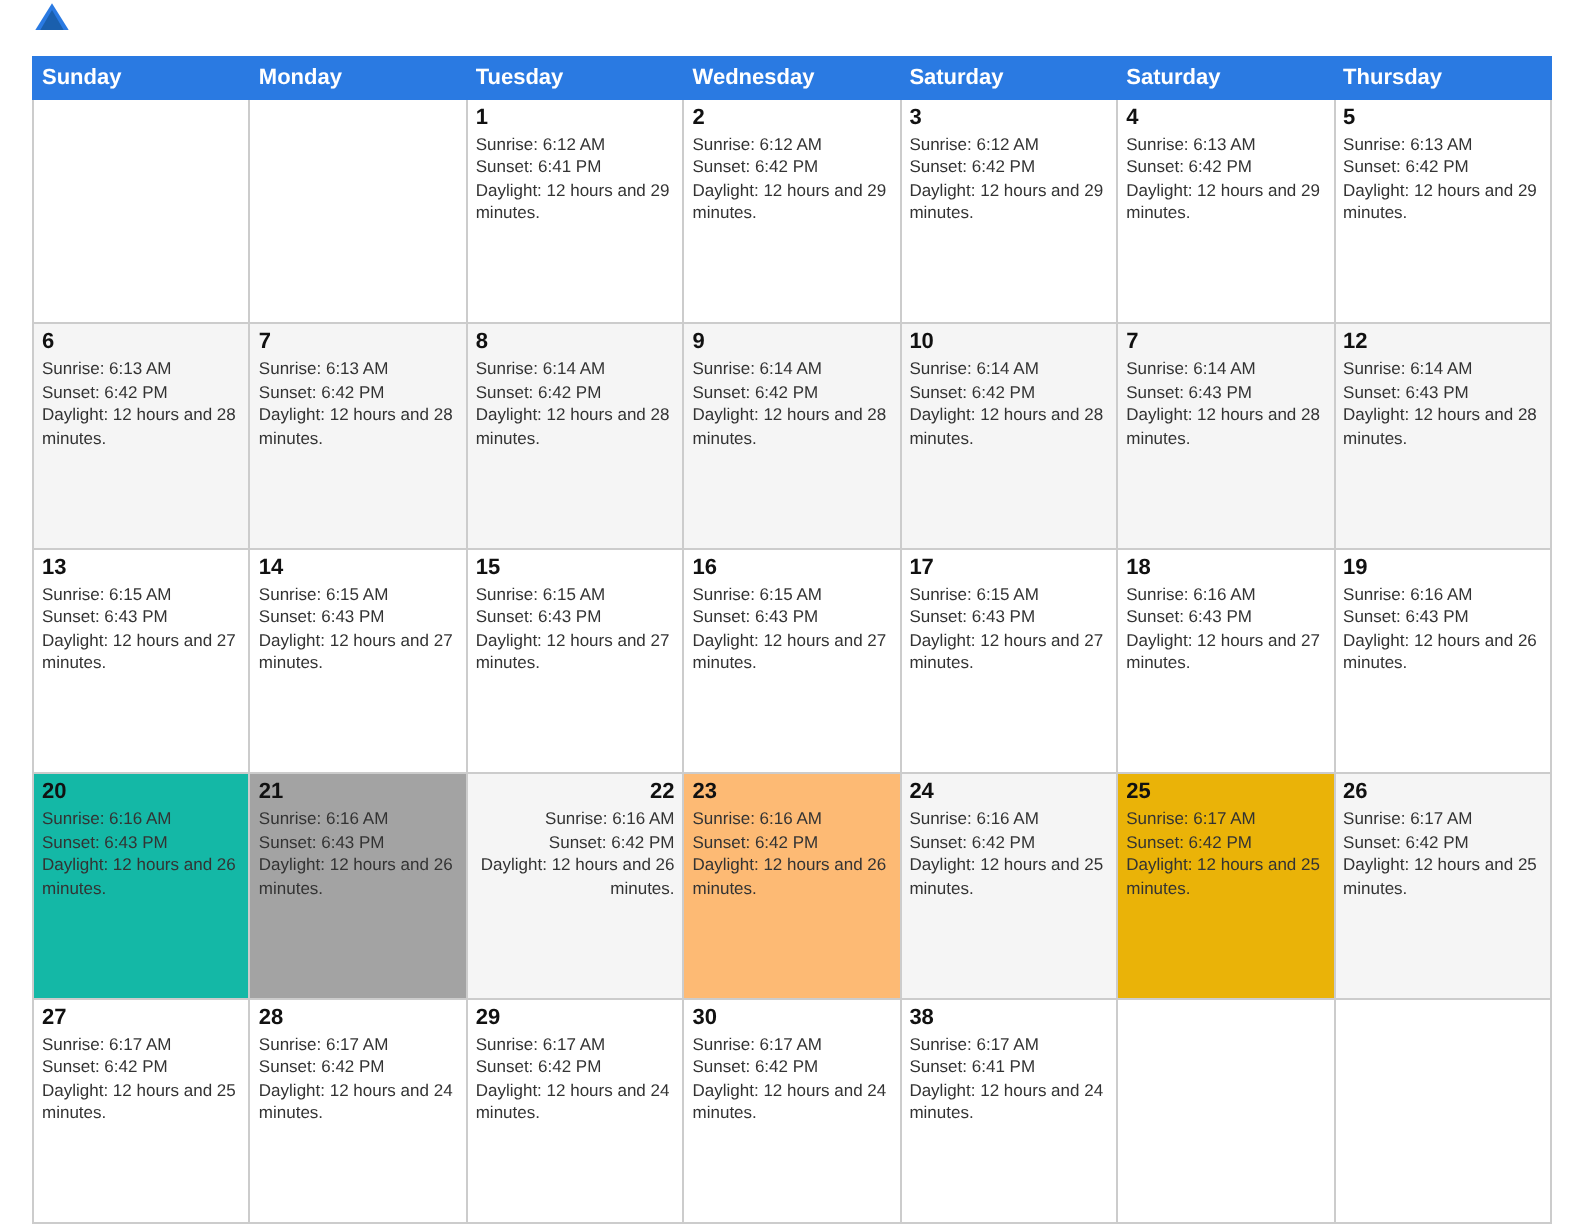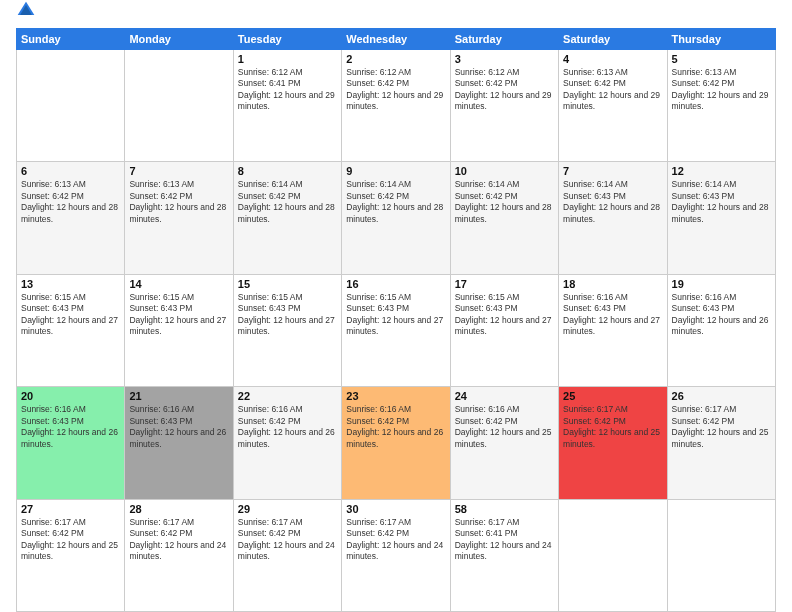--- a/index.html
+++ b/index.html
@@ -252,51 +252,51 @@
 Daylight: 12 hours and 27 minutes.</div>
           </td>
           <td>
             <div class="day-num">19</div>
             <div class="day-info" style="white-space: pre-line;">Sunrise: 6:16 AM
 Sunset: 6:43 PM
 Daylight: 12 hours and 26 minutes.</div>
           </td>
         </tr>
         <tr style="background: rgb(245, 245, 245);">
-          <td style="background: #86efac;">
+          <td style="background: #14b8a6;">
             <div class="day-num">20</div>
             <div class="day-info" style="white-space: pre-line;">Sunrise: 6:16 AM
 Sunset: 6:43 PM
 Daylight: 12 hours and 26 minutes.</div>
           </td>
           <td style="background: #a3a3a3;">
             <div class="day-num">21</div>
             <div class="day-info" style="white-space: pre-line;">Sunrise: 6:16 AM
 Sunset: 6:43 PM
 Daylight: 12 hours and 26 minutes.</div>
           </td>
-          <td style="background: rgb(245, 245, 245);">
+          <td style="background: rgb(245, 245, 245); text-align: right;">
             <div class="day-num">22</div>
             <div class="day-info" style="white-space: pre-line;">Sunrise: 6:16 AM
 Sunset: 6:42 PM
 Daylight: 12 hours and 26 minutes.</div>
           </td>
           <td style="background: #fdba74;">
             <div class="day-num">23</div>
             <div class="day-info" style="white-space: pre-line;">Sunrise: 6:16 AM
 Sunset: 6:42 PM
 Daylight: 12 hours and 26 minutes.</div>
           </td>
           <td style="background: rgb(245, 245, 245);">
             <div class="day-num">24</div>
             <div class="day-info" style="white-space: pre-line;">Sunrise: 6:16 AM
 Sunset: 6:42 PM
 Daylight: 12 hours and 25 minutes.</div>
           </td>
-          <td style="background: #ef4444; margin-top: 39px;">
+          <td style="background: #eab308; margin-top: 39px;">
             <div class="day-num">25</div>
             <div class="day-info" style="white-space: pre-line;">Sunrise: 6:17 AM
 Sunset: 6:42 PM
 Daylight: 12 hours and 25 minutes.</div>
           </td>
           <td style="background: rgb(245, 245, 245);">
             <div class="day-num">26</div>
             <div class="day-info" style="white-space: pre-line;">Sunrise: 6:17 AM
 Sunset: 6:42 PM
 Daylight: 12 hours and 25 minutes.</div>
@@ -321,21 +321,21 @@
 Sunset: 6:42 PM
 Daylight: 12 hours and 24 minutes.</div>
           </td>
           <td>
             <div class="day-num">30</div>
             <div class="day-info" style="white-space: pre-line;">Sunrise: 6:17 AM
 Sunset: 6:42 PM
 Daylight: 12 hours and 24 minutes.</div>
           </td>
           <td>
-            <div class="day-num">58</div>
+            <div class="day-num">38</div>
             <div class="day-info" style="white-space: pre-line;">Sunrise: 6:17 AM
 Sunset: 6:41 PM
 Daylight: 12 hours and 24 minutes.</div>
           </td>
           <td class="empty-cell"></td>
           <td class="empty-cell"></td>
         </tr>
       </tbody>
   </table>
 </div>

